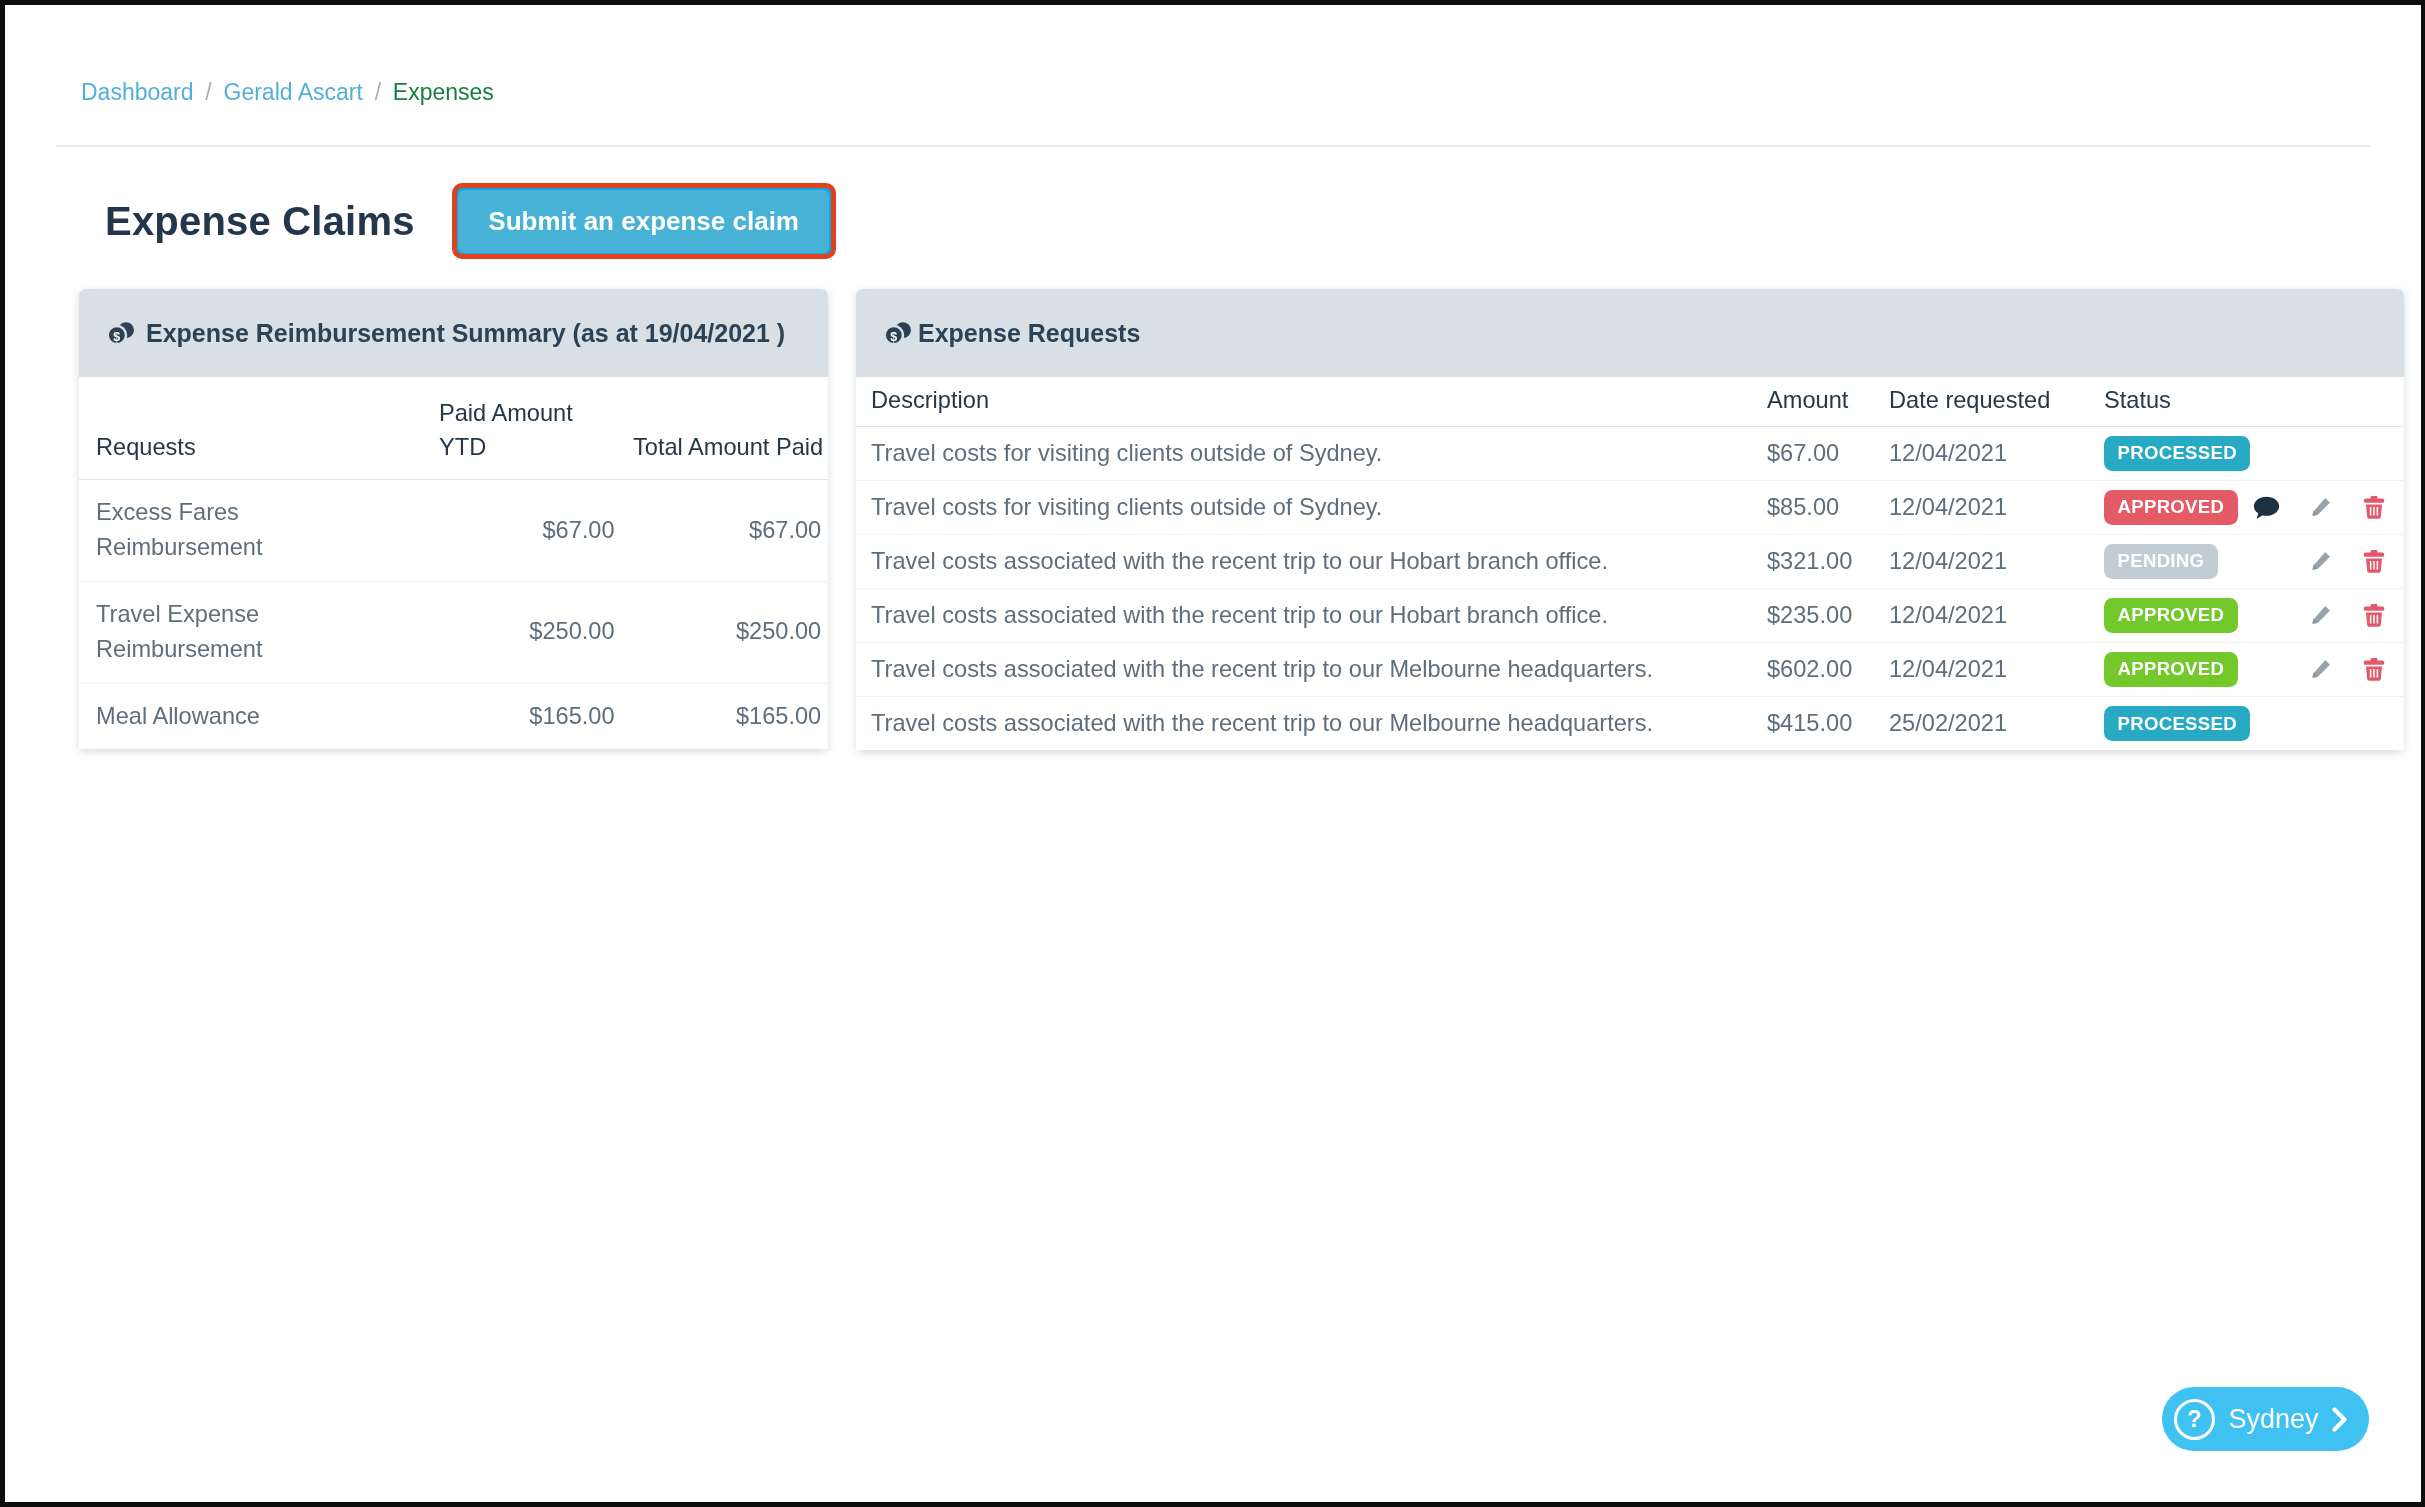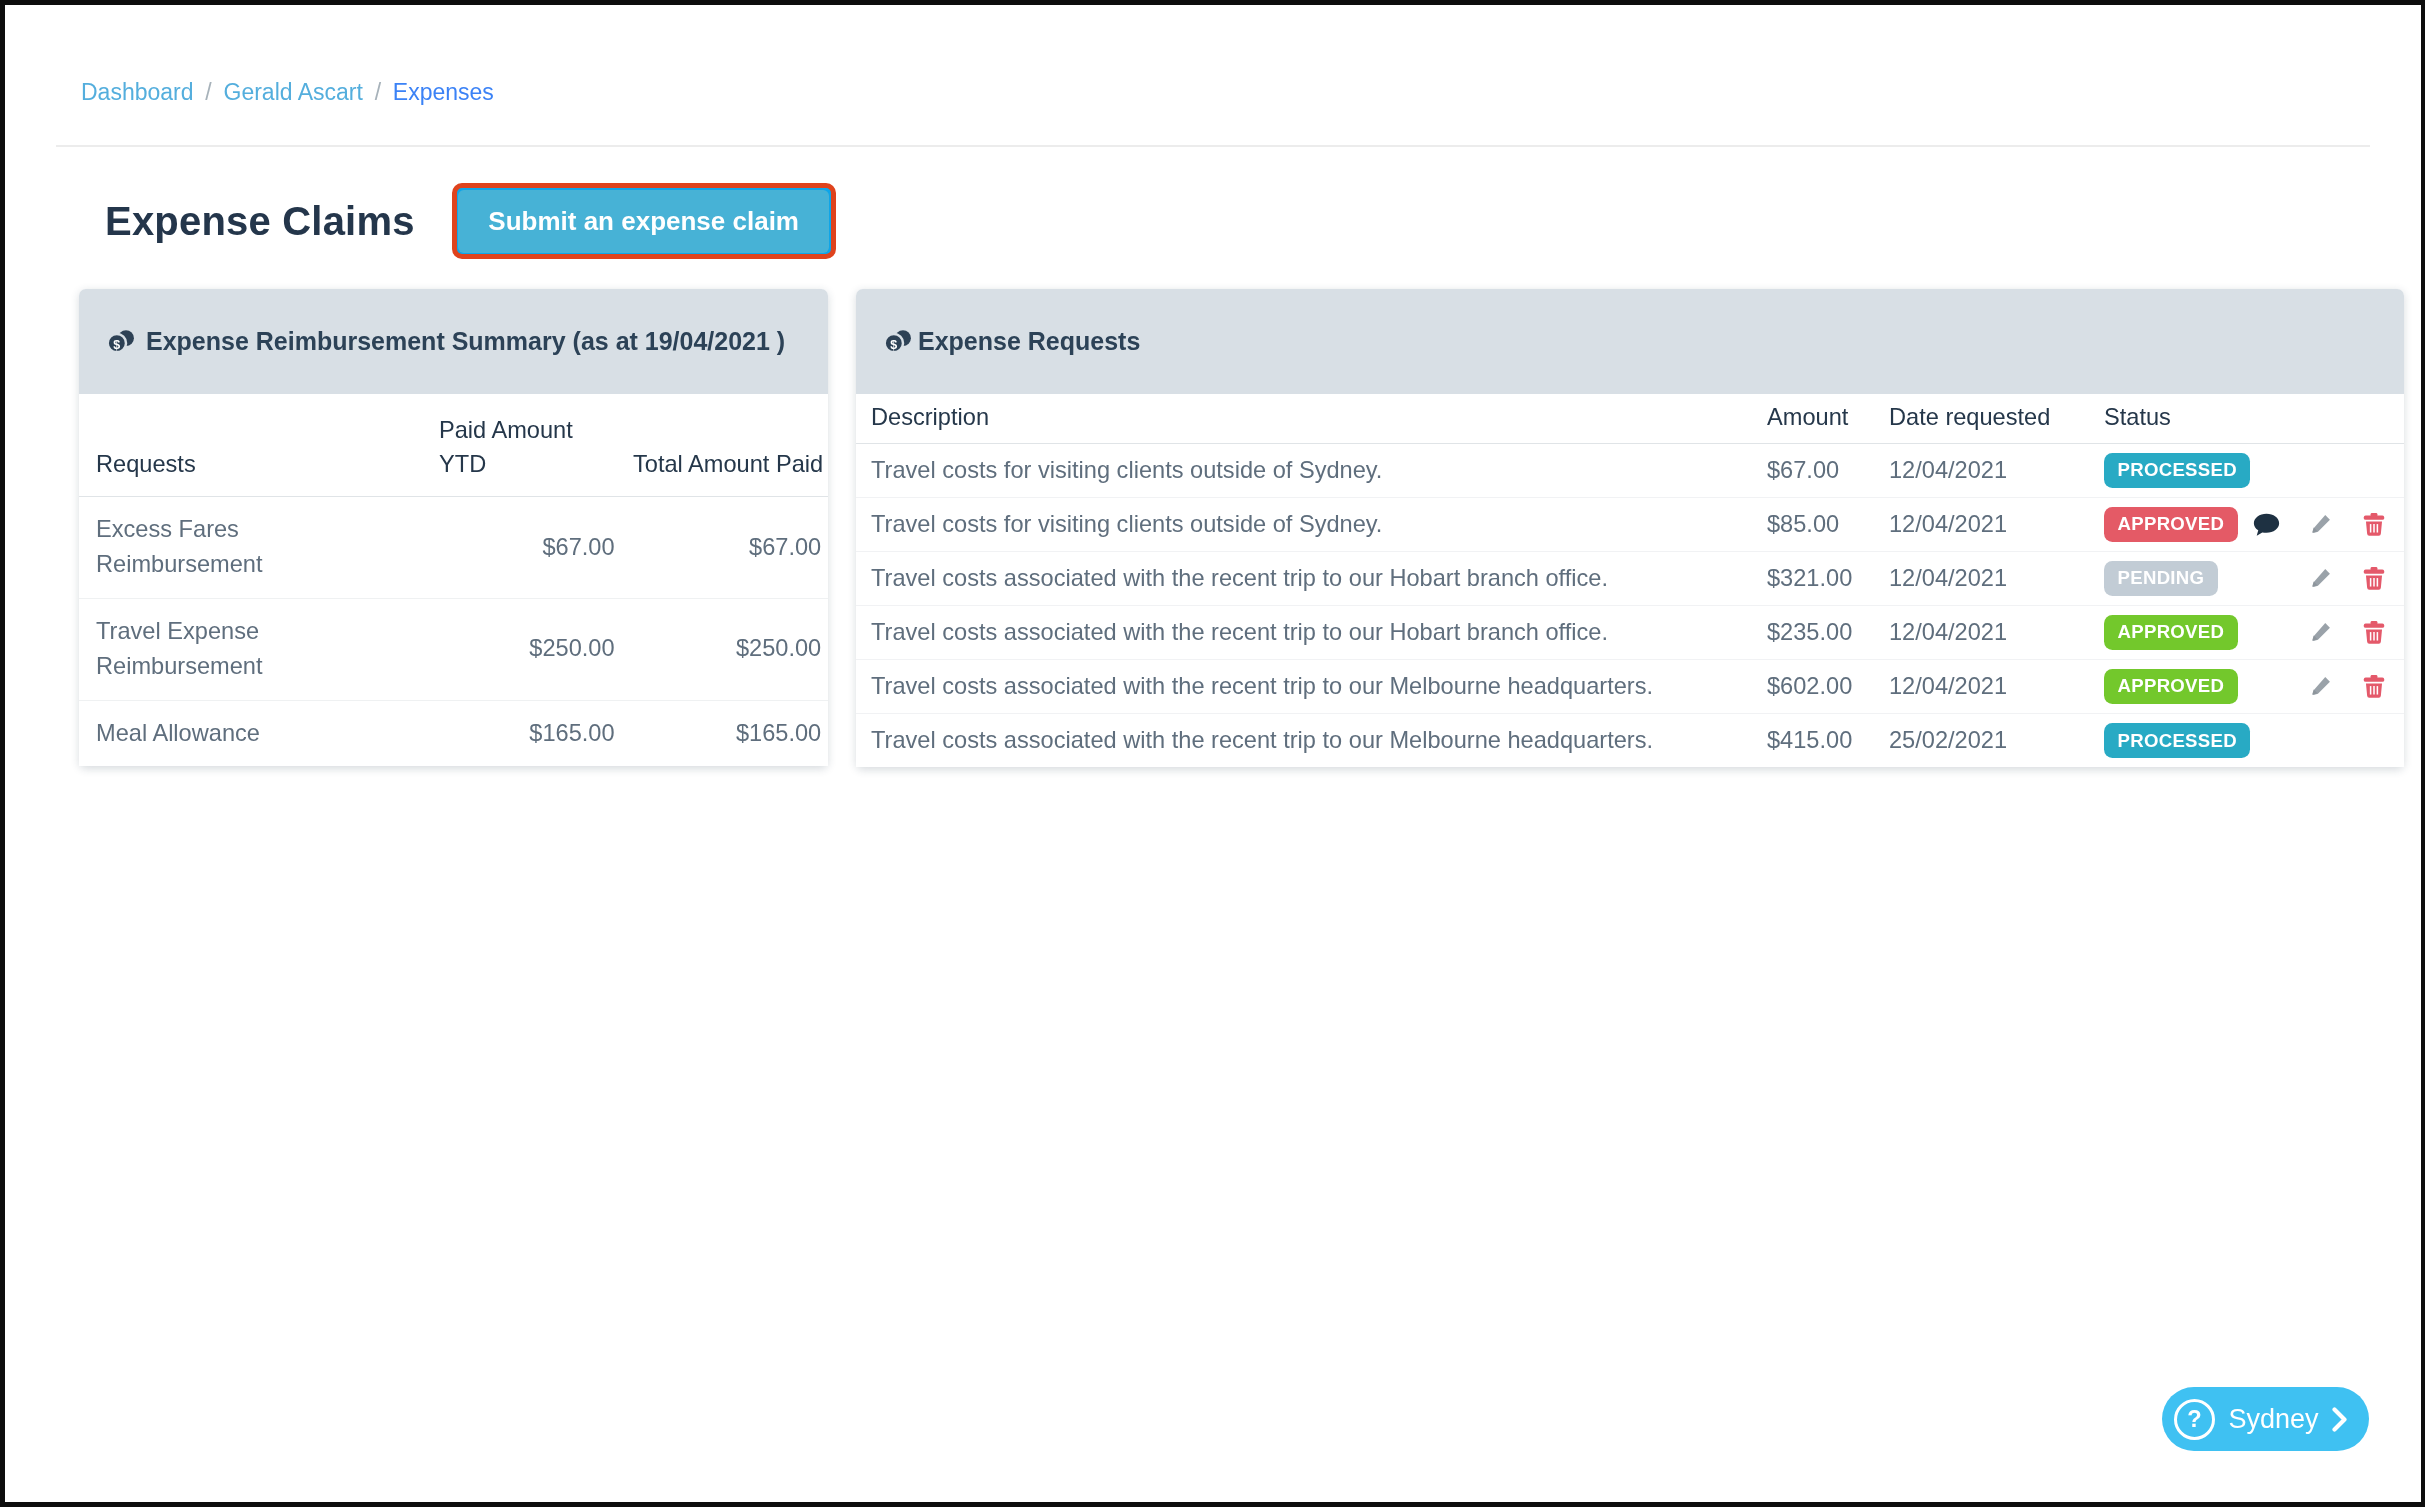--- a/index.html
+++ b/index.html
@@ -6,38 +6,38 @@
   html,body { background:#000; }
   .frame {
     position:relative; width:2426px; height:1507px;
     background:#ffffff; border:5.9px solid #0d0d0d; overflow:hidden;
     font-family:"Liberation Sans", sans-serif; color:#5f6e7d;
   }
   
   .breadcrumb { position:absolute; left:76px; top:74px; font-size:23px; }
   .breadcrumb a { color:#54aedd; text-decoration:none; cursor:pointer; }
   .crumb-sep { color:#a7b2ba; margin:0 11.8px; }
-  .crumb-current { color:#3b82f6; }
+  .crumb-current { color:#15803d; }
   .top-divider { position:absolute; left:51px; right:51px; top:140px; height:1.7px; background:#ececec; }
 
   
   .title-row { position:absolute; left:100px; top:178px; display:flex; align-items:center; }
   .page-title { font-size:40px; font-weight:bold; color:#24364b; letter-spacing:0.2px; }
   .submit-wrap { margin-left:37px; border:5.9px solid #df431d; border-radius:10px; padding:1.7px; background:#0ea5e9; }
   .submit-btn {
     display:block; border:none; cursor:pointer;
     background:#47b2d6; color:#ffffff; font-family:inherit;
     font-size:26px; font-weight:bold; padding:16px 30px; border-radius:5.9px;
   }
 
   
   .panel { position:absolute; top:284px; background:#fff; border-radius:6.8px;
            box-shadow:0 2.5px 8.4px rgba(40,60,80,0.18); }
   .panel-header {
-    height:105px; background:#d8dfe5; border-radius:6.8px 6.8px 0 0;
+    height:88px; background:#d8dfe5; border-radius:6.8px 6.8px 0 0;
     display:flex; align-items:center; padding-left:27px;
     font-size:25px; font-weight:bold; color:#2c4257;
   }
   .panel-header .coin-icon { margin-right:10px; flex:0 0 auto; }
   .panel-summary { left:74px;  width:749px; }
   .panel-requests { left:851px; width:1548px; }
 
   table { border-collapse:collapse; width:100%; table-layout:fixed; background:#fff; }
   th { font-size:23.6px; font-weight:normal; color:#25374a; text-align:left; vertical-align:bottom; }
   td { font-size:23.6px; color:#5f6e7d; }

